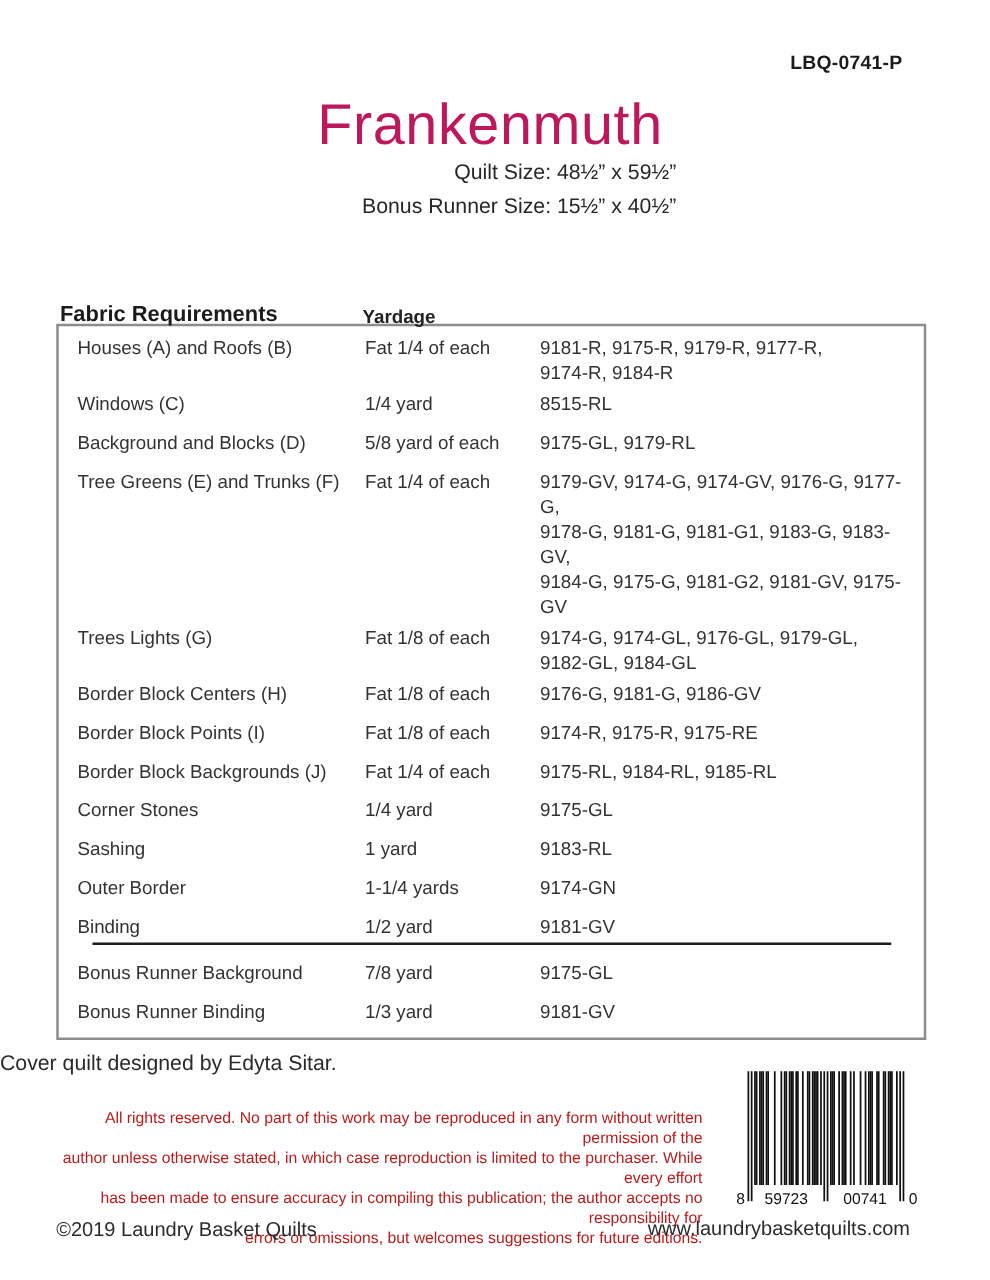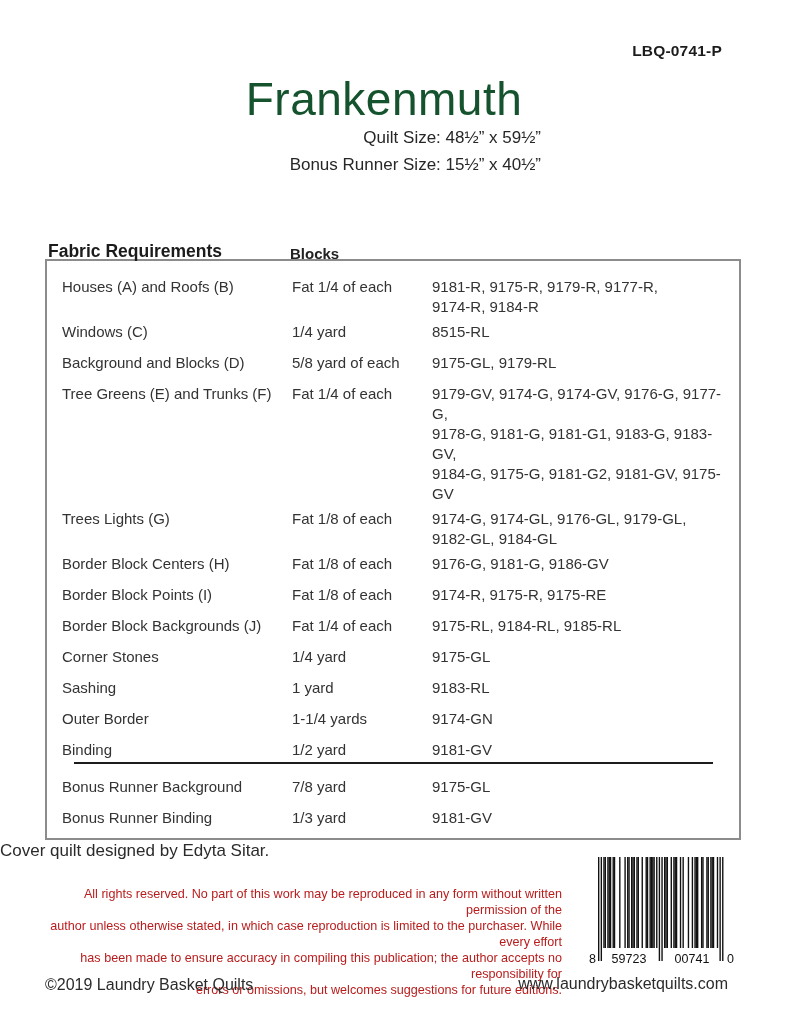--- a/index.html
+++ b/index.html
@@ -12,39 +12,40 @@
     overflow:hidden;
   }
   
   .pattern-number{
     position:absolute;top:42px;right:46px;
     font-size:15.5px;font-weight:600;color:#1c1c1c;letter-spacing:.2px;
   }
   .title{
     position:absolute;top:76px;left:0;width:100%;
     text-align:center;
-    font-size:46px;font-weight:400;letter-spacing:.5px;color:#14532d;
+    font-size:46px;font-weight:400;letter-spacing:.5px;color:#be185d;
     line-height:1;
+    padding-left:8px;
   }
   .sizes{
     position:absolute;top:124px;right:227px;
     text-align:right;
     font-size:17px;line-height:27px;color:#272727;
   }
   
   .fabric-table{position:absolute;top:229px;left:45px;width:696px;}
   .table-head{
     display:grid;grid-template-columns:242px 140px 1fr;
     align-items:end;height:26px;margin:0 0 4px 3px;
   }
   .req-title{font-size:17.5px;font-weight:bold;color:#1b1b1b;margin-top:12px;}
   .col-h{font-size:15px;font-weight:600;color:#222;}
   .table-box{
     border:2px solid #8c8c8c;
-    padding:16px 14px 10px 15px;
+    padding:8px 14px 10px 15px;
     background:#fff;
   }
   .trow{display:grid;grid-template-columns:230px 140px 1fr;margin-bottom:11px;}
   .trow.multiline{margin-bottom:5px;}
   .trow:last-child{margin-bottom:0;}
   .cell{font-size:15px;line-height:20px;color:#333;white-space:pre-line;}
   .section-divider{height:2px;background:#1c1c1c;margin:2px 12px 13px 12px;}
   
   .cover-note{
     position:absolute;top:841px;left:0;width:100%;
@@ -70,21 +71,21 @@
   <div class="title">Frankenmuth</div>
 
   <div class="sizes">
     <div>Quilt Size: 48½” x 59½”</div>
     <div>Bonus Runner Size: 15½” x 40½”</div>
   </div>
 
   <div class="fabric-table">
     <div class="table-head">
       <div class="req-title">Fabric Requirements</div>
-      <div class="col-h">Blocks</div>
+      <div class="col-h">Yardage</div>
     </div>
     <div class="table-box">
       <div>
           <div class="trow multiline">
     <div class="cell">Houses (A) and Roofs (B)</div>
     <div class="cell">Fat 1/4 of each</div>
     <div class="cell">9181-R, 9175-R, 9179-R, 9177-R,
 9174-R, 9184-R</div>
   </div>
           <div class="trow">

